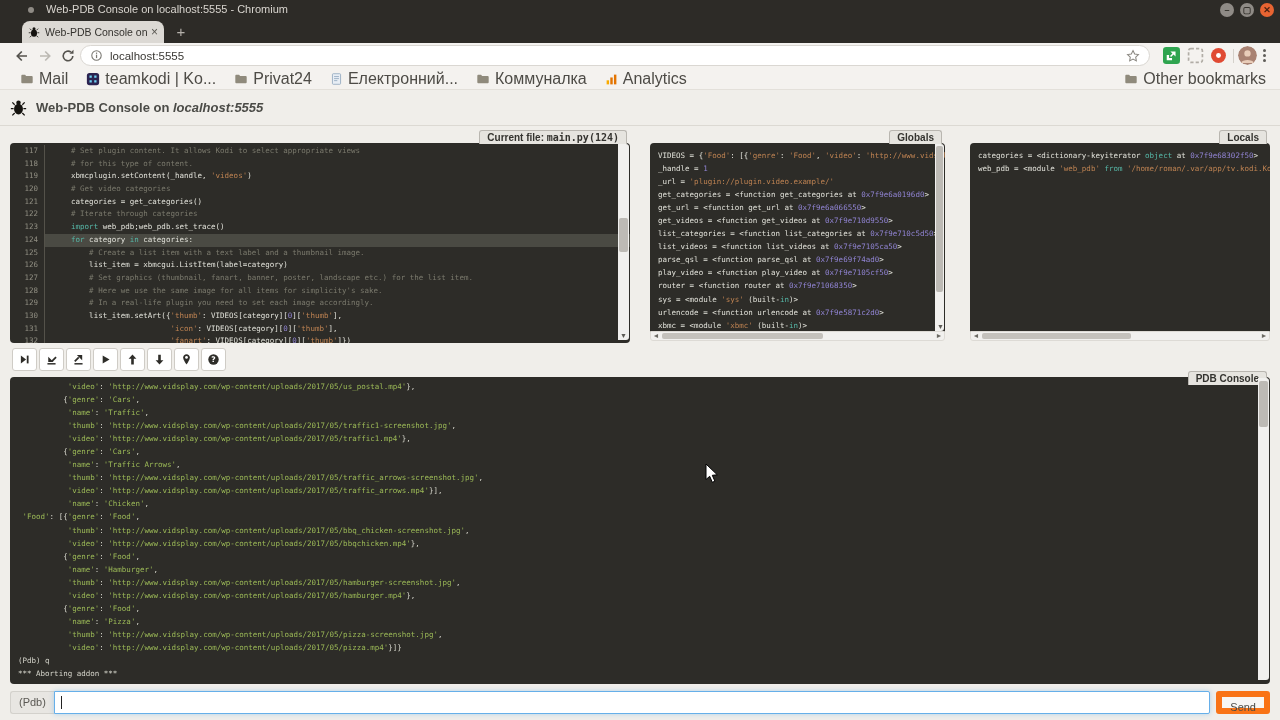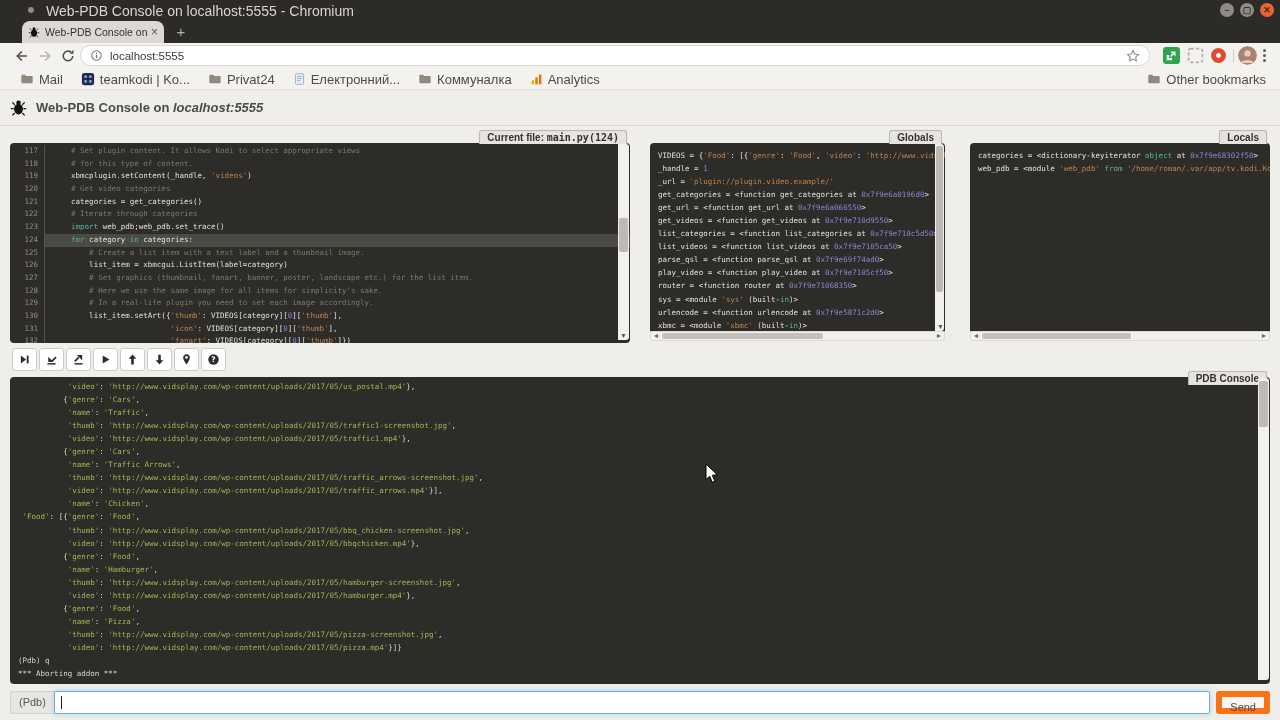--- a/index.html
+++ b/index.html
@@ -2,21 +2,21 @@
 <html><head>
 <meta charset="utf-8">
 <style>
   html,body{margin:0;padding:0;background:#555;}
   .screen{position:relative;width:1280px;height:720px;overflow:hidden;
     background:#f0eeea;font-family:"Liberation Sans",sans-serif;-webkit-font-smoothing:antialiased;}
 
   
   .titlebar{position:absolute;left:0;top:0;width:1280px;height:20px;background:#2d2b27;}
   .win-dot{position:absolute;left:28px;top:7px;width:6px;height:6px;border-radius:50%;background:#8f8b85;}
-  .win-title{position:absolute;left:46px;top:3px;font-size:14px;color:#d9d5cf;}
+  .win-title{position:absolute;left:46px;top:3px;font-size:11px;color:#d9d5cf;}
   .win-controls{position:absolute;right:6px;top:3px;display:flex;gap:6px;}
   .wc{width:14px;height:14px;border-radius:50%;background:#8f8b86;color:#35322d;font-size:9px;
       line-height:14px;text-align:center;font-weight:bold;}
   .wc.close{background:#e86432;color:#4b2212;}
 
   
   .tabstrip{position:absolute;left:0;top:20px;width:1280px;height:23px;background:#2d2b27;}
   .tab{position:absolute;left:22px;top:1px;width:142px;height:22px;background:#dcd9d4;
        border-radius:8px 8px 0 0;display:flex;align-items:center;padding:0 6px;box-sizing:border-box;}
   .tab-title{flex:1;font-size:10.5px;color:#34322e;white-space:nowrap;overflow:hidden;margin-left:5px;}
@@ -35,21 +35,21 @@
   .ext{position:absolute;top:4px;width:17px;height:17px;}
   .toolbar-sep{position:absolute;left:1233px;top:6px;width:1px;height:14px;background:#d4d1cb;}
   .avatar{position:absolute;left:1238px;top:3px;width:19px;height:19px;border-radius:50%;overflow:hidden;}
   .kebab{position:absolute;left:1263px;top:4px;width:4px;height:17px;display:flex;flex-direction:column;
          justify-content:center;gap:2px;}
   .kebab i{width:3px;height:3px;border-radius:50%;background:#5f5d58;}
 
   
   .bookbar{position:absolute;left:0;top:69px;width:1280px;height:21px;background:#f4f2ef;
            border-bottom:1px solid #e3e0da;display:flex;align-items:center;box-sizing:border-box;}
-  .bm{display:flex;align-items:center;gap:5px;font-size:13px;color:#4d4b46;margin-left:18px;white-space:nowrap;}
+  .bm{display:flex;align-items:center;gap:5px;font-size:16px;color:#4d4b46;margin-left:18px;white-space:nowrap;}
   .bm svg{flex:none;}
   .bm-spacer{flex:1;}
   .bm.other{margin-right:14px;}
 
   
   .page-header{position:absolute;left:0;top:90px;width:1280px;height:36px;background:#f0eeea;
                border-bottom:1px solid #dcd9d3;box-sizing:border-box;}
   .ph-bug{position:absolute;left:10px;top:9px;width:17px;height:17px;}
   .ph-title{position:absolute;left:36px;top:10px;font-size:13px;font-weight:600;color:#4b4b47;}
   .ph-title .host{font-style:italic;}

